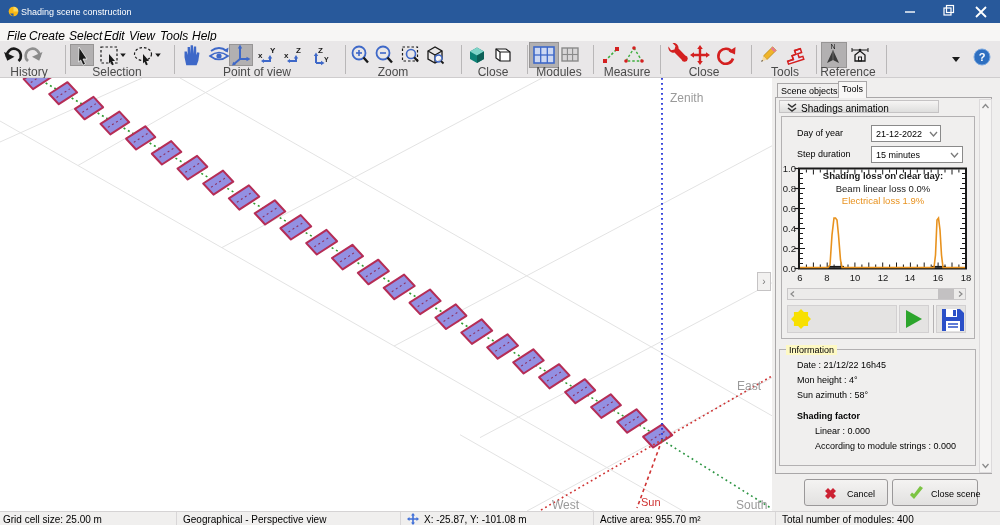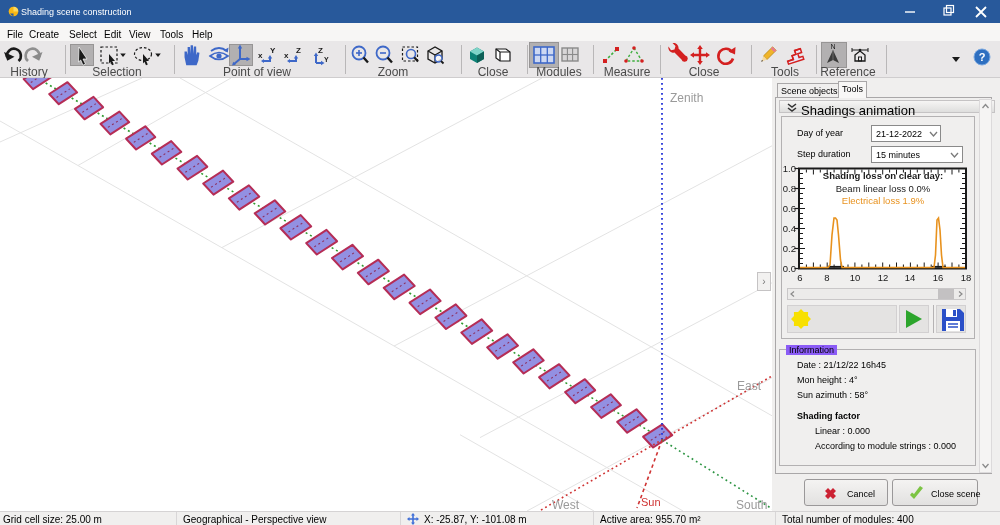--- a/index.html
+++ b/index.html
@@ -1,36 +1,36 @@
 <!DOCTYPE html>
 <html><head>
 <meta charset="utf-8">
 <style>
 * { margin:0; padding:0; box-sizing:border-box; }
 html,body { width:1000px; height:525px; overflow:hidden; }
 body { font-family:"Liberation Sans", sans-serif; font-size:9px; color:#000; background:#fff; position:relative; }
 #titlebar { position:absolute; left:0; top:0; width:1000px; height:23px; background:#28599b; color:#fff; }
 #titlebar .ttext { position:absolute; left:21px; top:7px; font-size:9px; }
 #menubar { position:absolute; left:0; top:23px; width:1000px; height:18px; background:#f7f6f5; }
-#menubar span { position:absolute; top:6px; font-size:10px; }
+#menubar span { position:absolute; top:6px; font-size:12px;font-style:italic; }
 #toolbar { position:absolute; left:0; top:41px; width:1000px; height:37px; background:#e9e7e8; border-bottom:1px solid #cfcdce; }
 #viewport { position:absolute; left:0; top:78px; width:772px; height:433px; background:#fff; }
 #rightpanel { position:absolute; left:772px; top:78px; width:228px; height:433px; background:#f0efee;padding-left:48px; }
 #statusbar { position:absolute; left:0; top:511px; width:1000px; height:14px; background:#f0efee; border-top:1px solid #d5d3d4; font-size:10px; }
 #statusbar span { position:absolute; top:2px; white-space:nowrap; }
 .sep { position:absolute; top:0; width:1px; height:14px; background:#d8d6d7; }
 .tbsep { position:absolute; top:4px; width:1px; height:29px; background:#b9b7b8; }
 .tblabel { position:absolute; top:24px; font-size:12px; color:#4a4a4a; transform:translateX(-50%); white-space:nowrap; }
 .tbtn { position:absolute; top:3px; width:24px; height:22px; background:#b2b0b1; border:1px solid #979595; }
 
 .tab { position:absolute; font-size:9px; border:1px solid #a9a7a8; border-bottom:none; background:#f0efee; padding:2px 3px 0 3px; height:15px; white-space:nowrap; }
 .tab.active { background:#f8f7f6; height:17px; z-index:3; }
 #panelbox { position:absolute; left:3px; top:19px; width:217px; height:377px; border:1px solid #a9a7a8; background:#f0efee; }
 .grpbox { position:absolute; border:1px solid #b3b1b2; }
-.grplabel { position:absolute; top:-5px; left:6px; background:#8b5cf6; padding:0 3px; font-size:9px; }
+.grplabel { position:absolute; top:-5px; left:6px; background:#fef9c3; padding:0 3px; font-size:9px; }
 .combo { position:absolute; background:#fff; border:1px solid #8a8a8a; font-size:9px; }
 .combo .cv { position:absolute; left:4px; top:2px; }
 .btn2 { position:absolute; height:27px; background:linear-gradient(#f4f3f2,#e2e1e0); border:1px solid #9a9899; border-radius:3px; font-size:9px; }
 .btn2 span { white-space:nowrap; }
 </style>
 </head>
 <body>
 
 <div id="titlebar">
   <svg style="position:absolute;left:8px;top:6px" width="11" height="11" viewBox="0 0 16 16">
@@ -323,21 +323,21 @@
 
 </svg>
 <div style="position:absolute;left:757px;top:194px;width:14px;height:19px;background:#f2f1f0;border:1px solid #c5c3c4;color:#7a7a7a;font-size:10px;text-align:center;line-height:18px">›</div>
 </div>
 
 <div id="rightpanel">
   <div class="tab" style="left:5px;top:5px">Scene objects</div>
   <div class="tab active" style="left:66px;top:3px">Tools</div>
   <div id="panelbox">
 
-    <div style="position:absolute;left:3px;top:2px;width:216px;height:13px;background:linear-gradient(#f6f5f4,#dededd);border:1px solid #c5c3c4;font-size:13px">
+    <div style="position:absolute;left:3px;top:2px;width:160px;height:13px;background:linear-gradient(#f6f5f4,#dededd);border:1px solid #c5c3c4;font-size:10px">
       <span style="position:absolute;left:21px;top:2px">Shadings animation</span>
       <svg style="position:absolute;left:7px;top:2px" width="10" height="10" viewBox="0 0 10 10">
           <path d="M1 1 L5 4 L9 1 M1 5 L5 8 L9 5" fill="none" stroke="#333" stroke-width="1.5"></path>
         </svg>
     </div>
 
     <div style="position:absolute;left:203px;top:1px;width:13px;height:374px;background:#f5f4f3;border:1px solid #dcdadb"></div>
     <svg style="position:absolute;left:203px;top:1px" width="13" height="374" viewBox="0 0 13 372">
       <path d="M3.5 8 L6.5 4.5 L9.5 8" fill="none" stroke="#8a8a8a" stroke-width="1.3"></path>
       <path d="M3.5 364 L6.5 367.5 L9.5 364" fill="none" stroke="#8a8a8a" stroke-width="1.3"></path>

